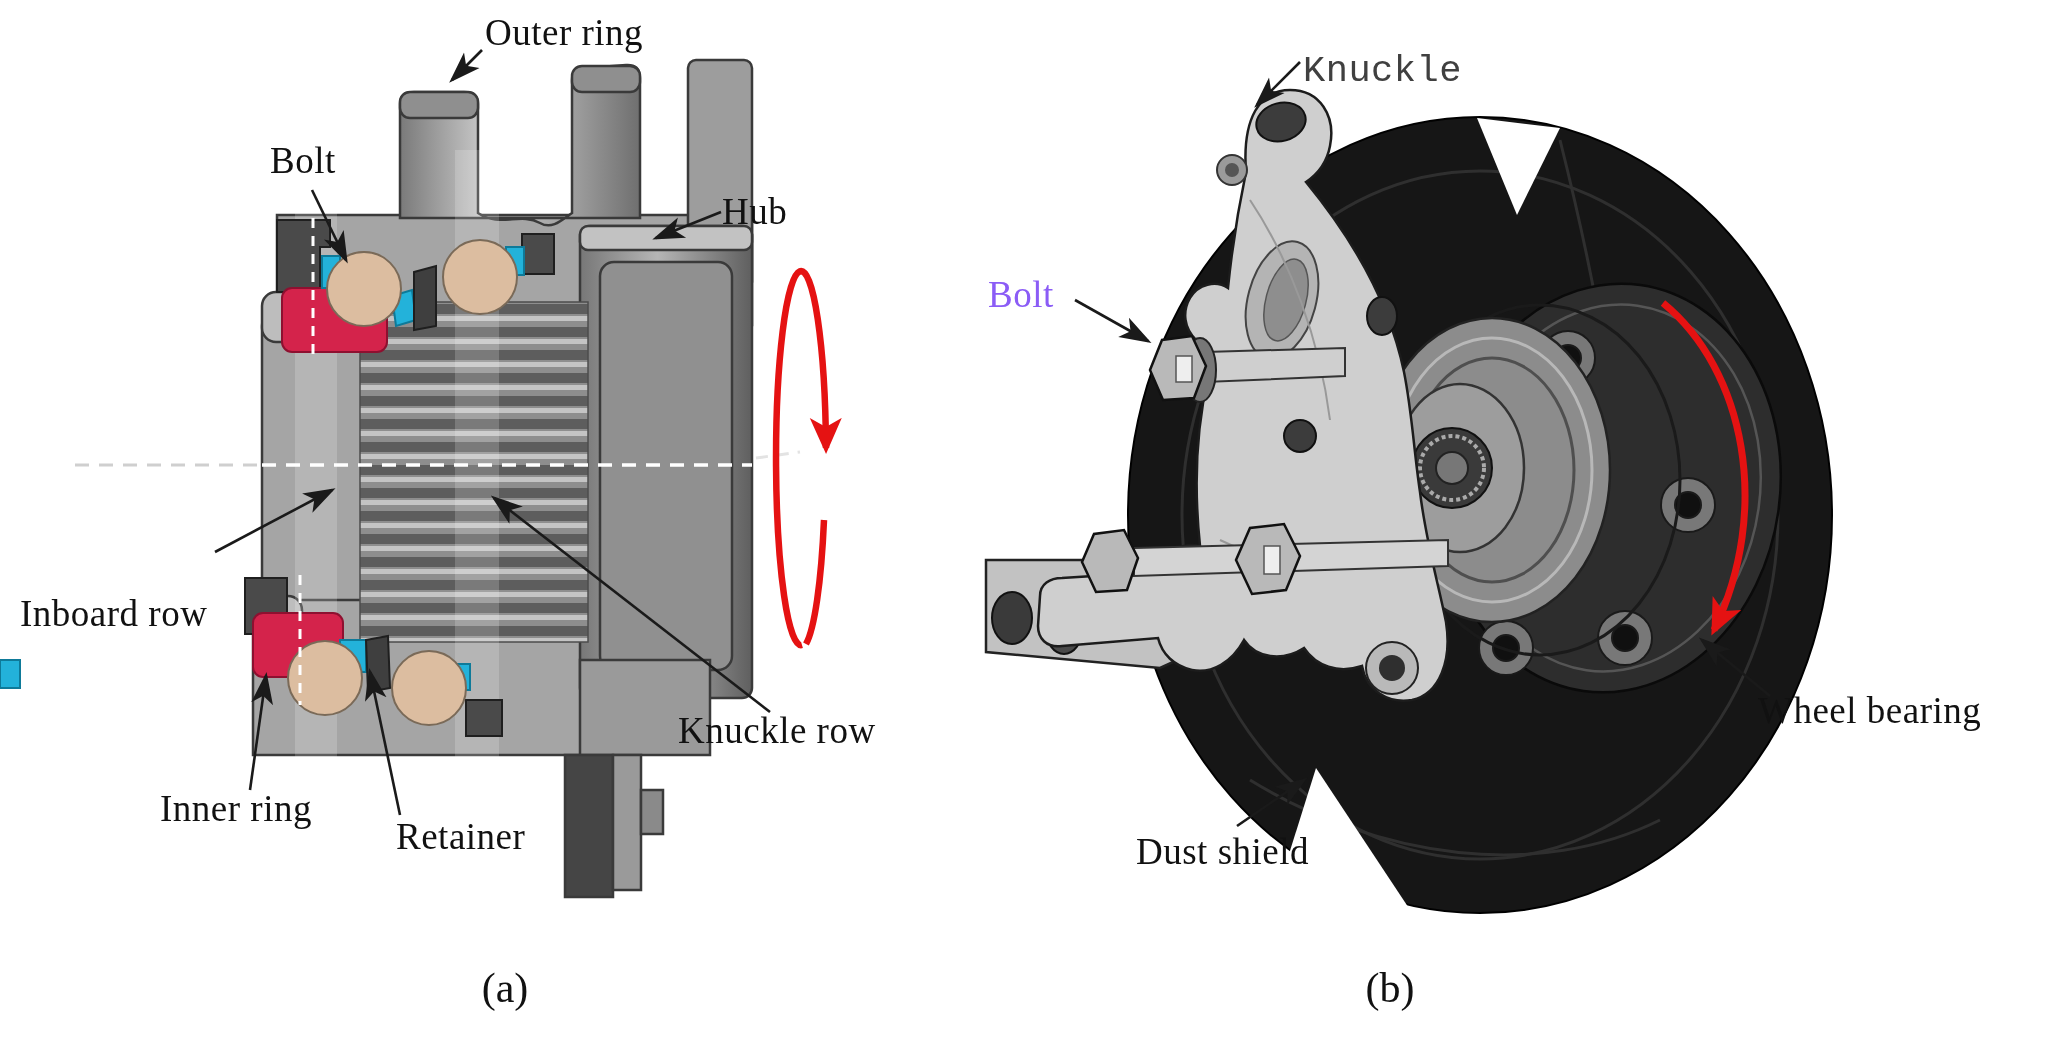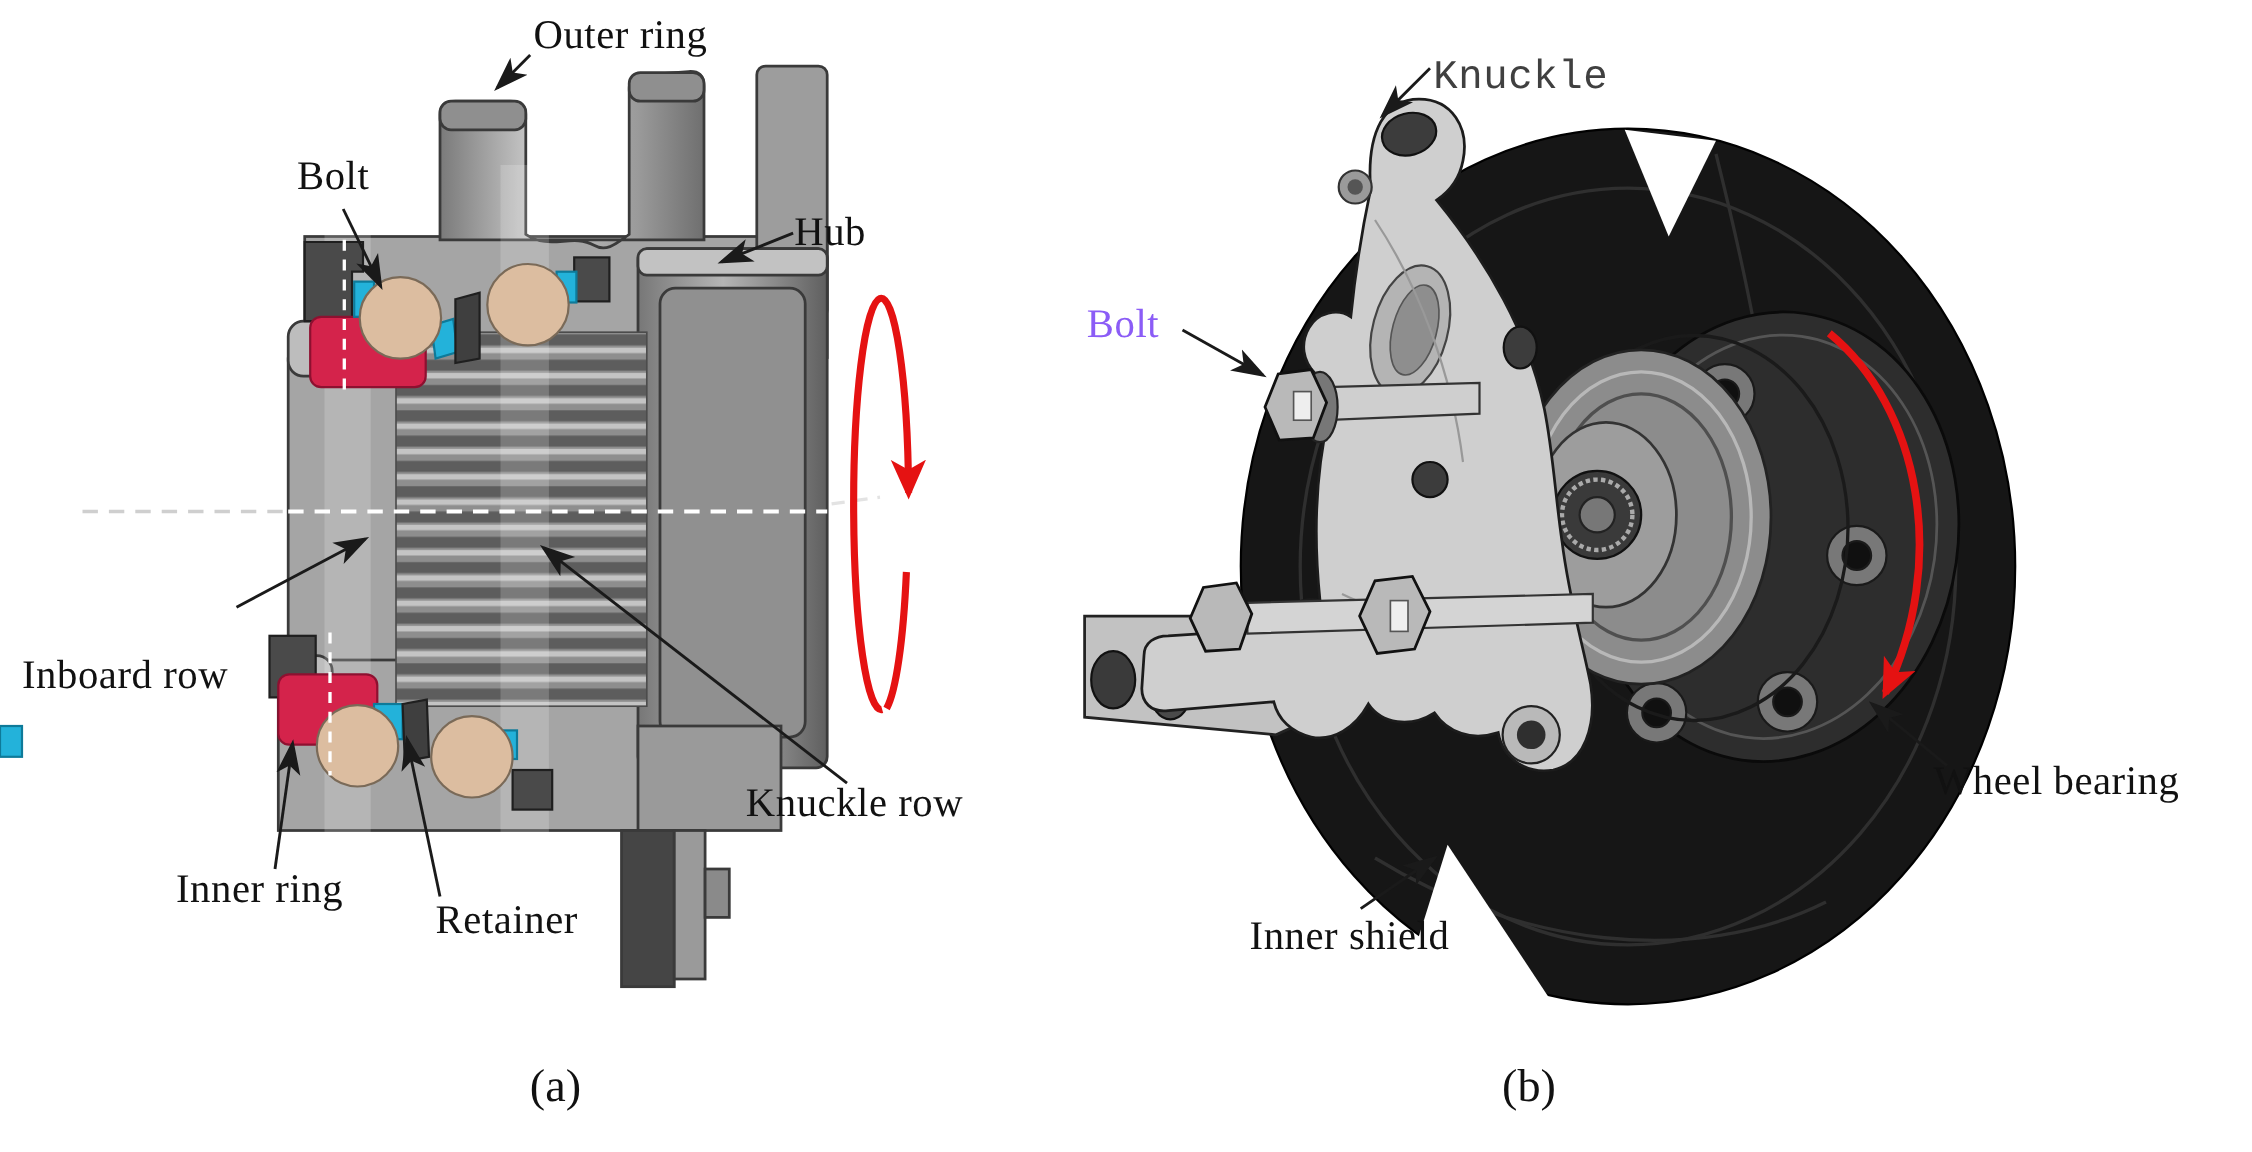--- a/index.html
+++ b/index.html
@@ -217,17 +217,17 @@
     <div class="lbl" style="left: 160px; top: 790px; color: rgb(17, 17, 17);">Inner ring</div>
     <div class="lbl" style="left: 352px; top: 818px; color: rgb(17, 17, 17); margin-left: 44px;">Retainer</div>
     <div class="lbl" style="left: 678px; top: 712px; color: rgb(17, 17, 17);">Knuckle row</div>
     <div class="cap" style="left: 420px; top: 964px; color: rgb(17, 17, 17);">(a)</div>
   </div>
 
   <div>
     <div class="lbl" style="left: 1303px; top: 52px; color: #404040; font-family: Liberation Mono, monospace;">Knuckle</div>
     <div class="lbl" style="left: 988px; top: 276px; color: #8b5cf6;">Bolt</div>
     <div class="lbl" style="left: 1758px; top: 692px; color: rgb(17, 17, 17);">Wheel bearing</div>
-    <div class="lbl" style="left: 1136px; top: 833px; color: rgb(17, 17, 17);">Inner shield</div>
+    <div class="lbl" style="left: 1136px; top: 833px; color: rgb(17, 17, 17);">Dust shield</div>
     <div class="cap" style="left: 1305px; top: 964px; color: rgb(17, 17, 17);">(b)</div>
   </div>
 
 </div>
 
 </body></html>

